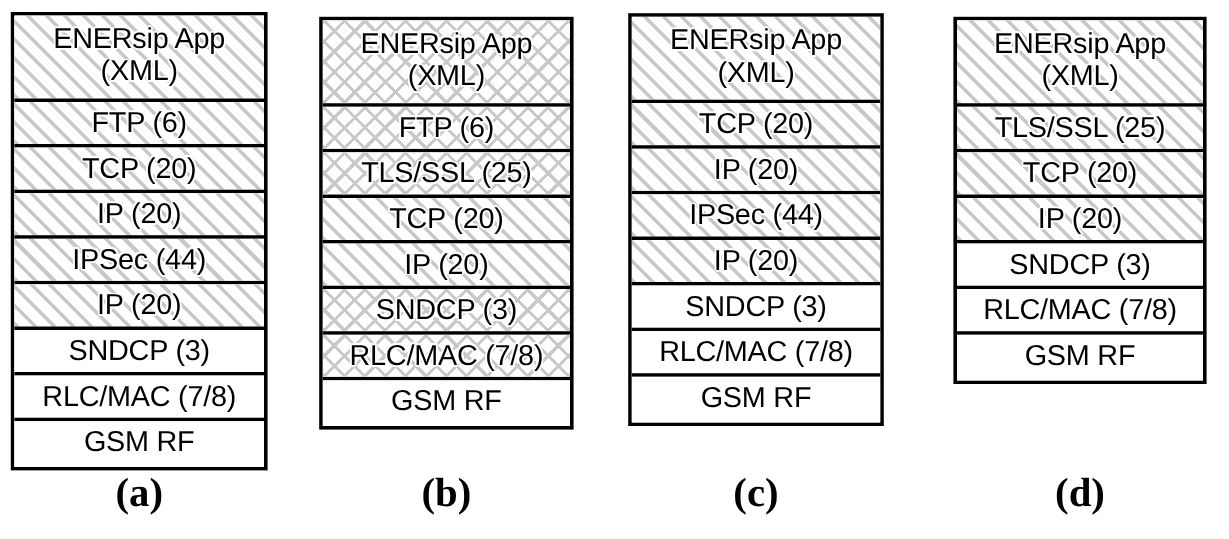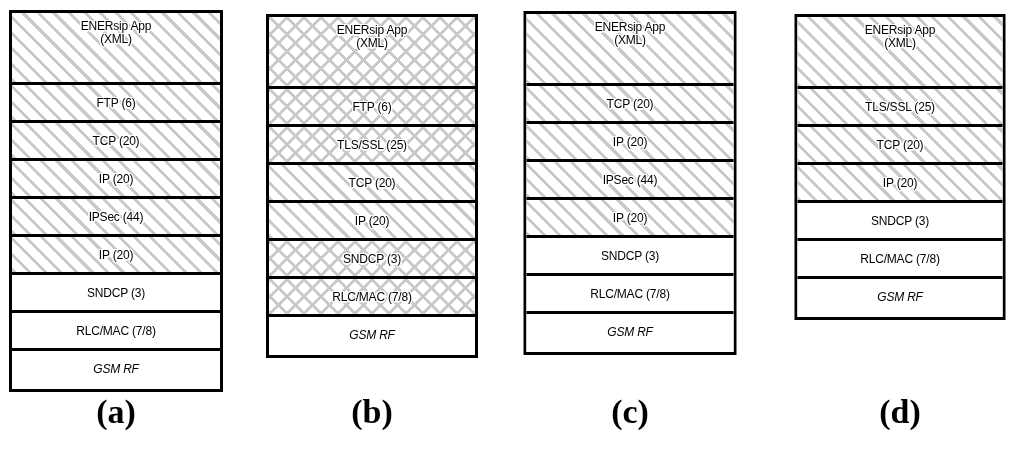--- a/index.html
+++ b/index.html
@@ -47,30 +47,29 @@
   .stack-col[data-col="c"] .stack { top: 11px; width: 213px; }
   .stack-col[data-col="d"] .stack { top: 14px; width: 211px; }
 
   
   .layer {
     box-sizing: border-box;
     position: relative;
     height: 38px;
     line-height: 36px;
     text-align: center;
-    font-size: 12px;
+    font-size: 24px;
     letter-spacing: -0.2px;
     border-bottom: 3px solid #000000;
     background-color: #ffffff;
     white-space: nowrap;
     overflow: hidden;
   }
   .layer:last-child {
     border-bottom: none;
-    font-style: italic;
   }
   .layer.tall {
     height: 72px;
     line-height: 1.12;
     padding-top: 7px;
     white-space: normal;
   }
   .layer .label {
     position: relative;
     z-index: 2;

